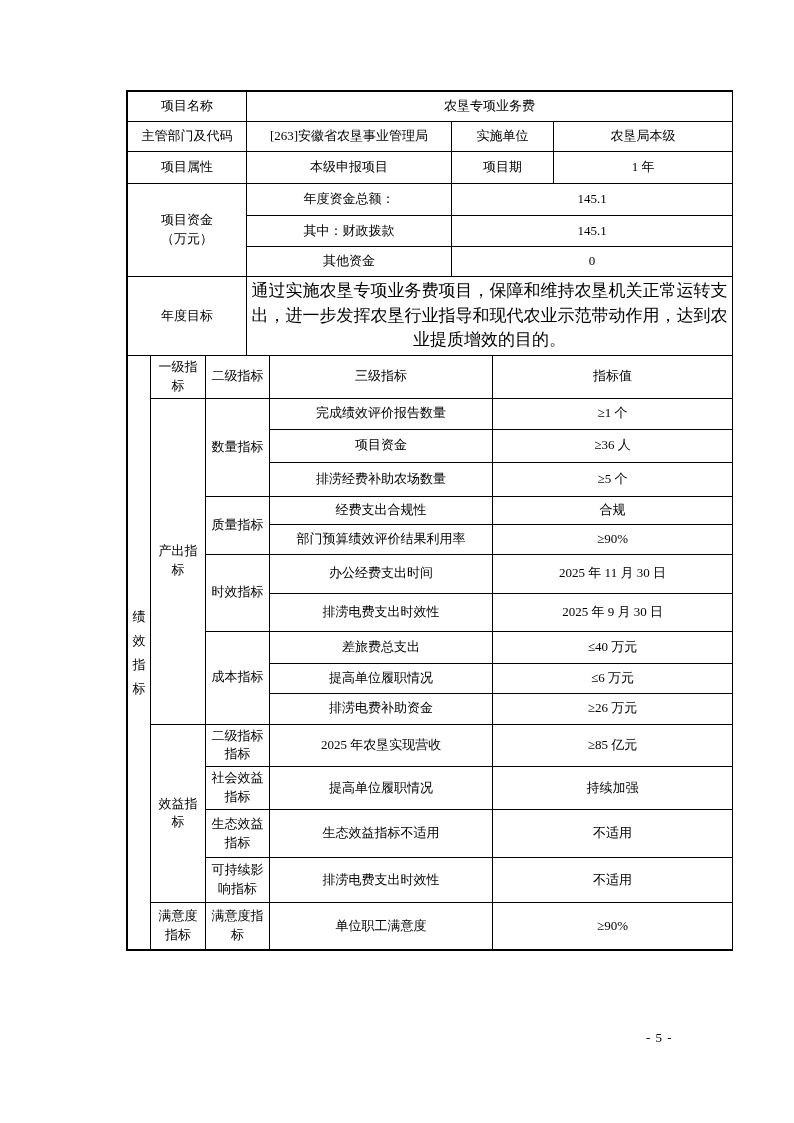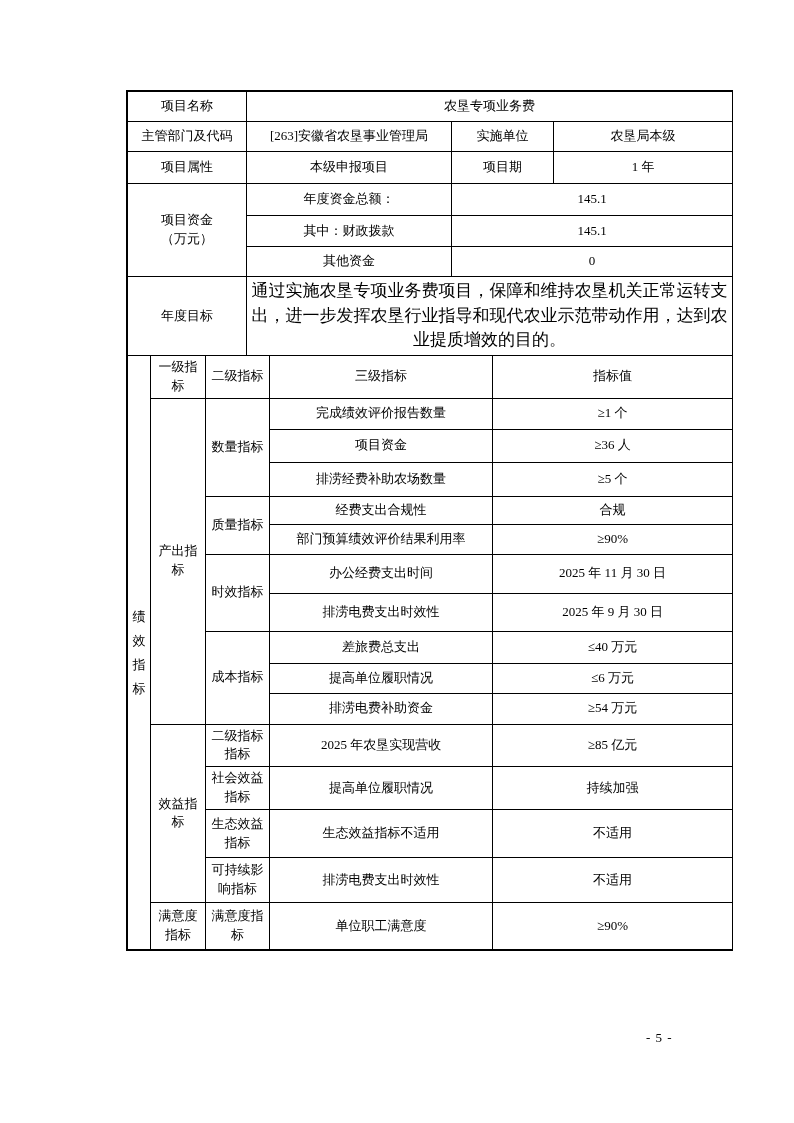--- a/index.html
+++ b/index.html
@@ -150,21 +150,21 @@
             <td rowspan="3">成本指标</td>
             <td>差旅费总支出</td>
             <td>≤40 万元</td>
           </tr>
           <tr style="height:30px">
             <td>提高单位履职情况</td>
             <td>≤6 万元</td>
           </tr>
           <tr style="height:31px">
             <td>排涝电费补助资金</td>
-            <td>≥54 万元</td>
+            <td>≥26 万元</td>
           </tr>
           <tr style="height:39px">
             <td rowspan="4" class="pre">效益指
 标</td>
             <td class="pre">二级指标
 指标</td>
             <td>2025 年农垦实现营收</td>
             <td>≥85 亿元</td>
           </tr>
           <tr style="height:43px">

